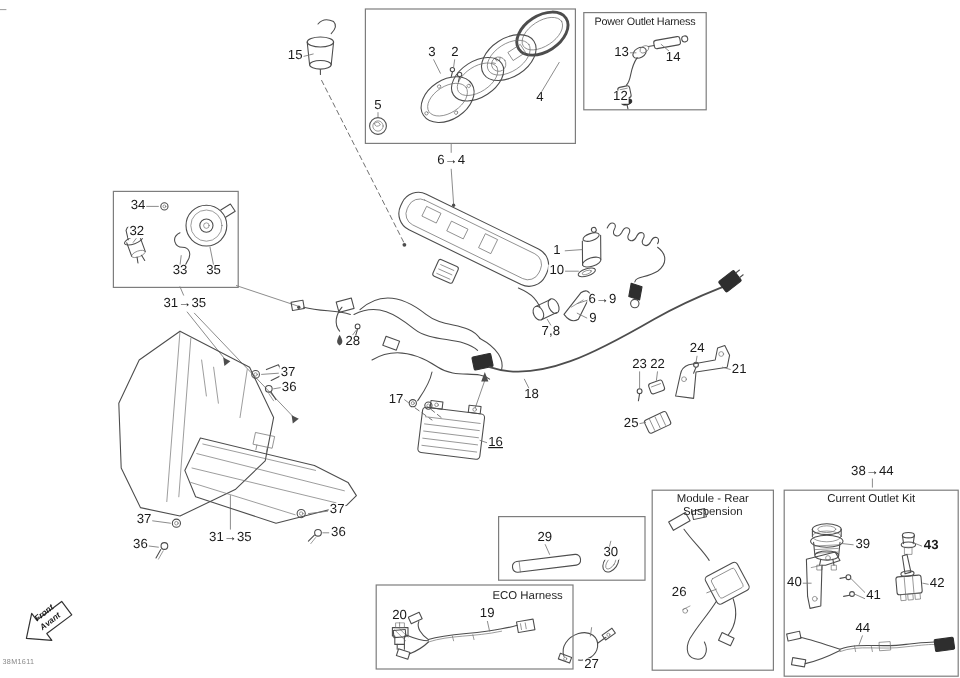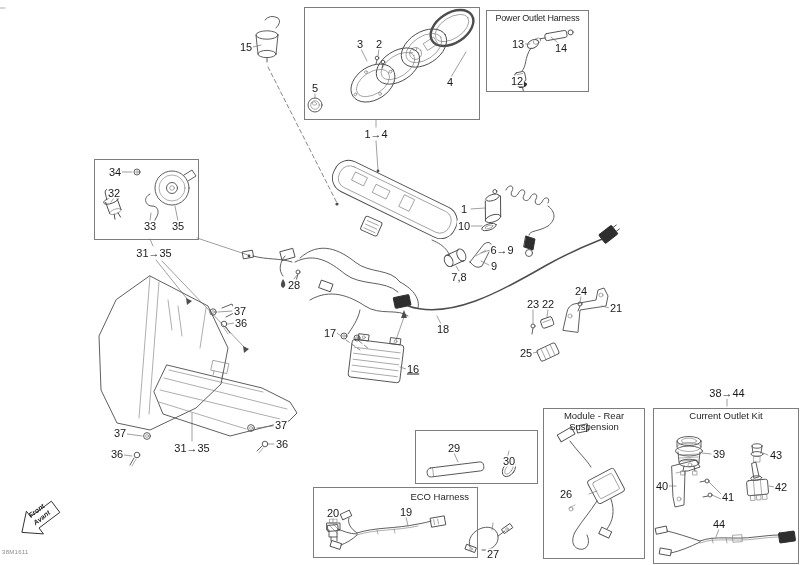--- a/index.html
+++ b/index.html
@@ -465,21 +465,21 @@
 </div>
 <div class="pbox" style="left:653px;top:408px;width:144px;height:154px;">
   <div class="ptitle">Current Outlet Kit</div>
 </div>
 
 <span class="callout" style="left:246px;top:47px;">15</span>
 <span class="callout" style="left:360px;top:44px;">3</span>
 <span class="callout" style="left:379px;top:44px;">2</span>
 <span class="callout" style="left:450px;top:82px;">4</span>
 <span class="callout" style="left:315px;top:88px;">5</span>
-<span class="callout" style="left:376px;top:134px;">1→4</span>
+<span class="callout" style="left:376px;top:134px;">6→4</span>
 <span class="callout" style="left:518px;top:44px;">13</span>
 <span class="callout" style="left:561px;top:48px;">14</span>
 <span class="callout" style="left:517px;top:81px;">12</span>
 <span class="callout" style="left:115px;top:172px;">34</span>
 <span class="callout" style="left:114px;top:193px;">32</span>
 <span class="callout" style="left:150px;top:226px;">33</span>
 <span class="callout" style="left:178px;top:226px;">35</span>
 <span class="callout" style="left:154px;top:253px;">31→35</span>
 <span class="callout" style="left:464px;top:209px;">1</span>
 <span class="callout" style="left:464px;top:226px;">10</span>
@@ -503,21 +503,21 @@
 <span class="callout" style="left:281px;top:425px;">37</span>
 <span class="callout" style="left:282px;top:444px;">36</span>
 <span class="callout" style="left:454px;top:448px;">29</span>
 <span class="callout" style="left:509px;top:461px;">30</span>
 <span class="callout" style="left:566px;top:494px;">26</span>
 <span class="callout" style="left:333px;top:513px;">20</span>
 <span class="callout" style="left:406px;top:512px;">19</span>
 <span class="callout" style="left:493px;top:518px;margin-top:36px;">27</span>
 <span class="callout" style="left:727px;top:393px;">38→44</span>
 <span class="callout" style="left:719px;top:454px;">39</span>
-<span class="callout" style="left:776px;top:455px;">43</span>
+<span class="callout" style="left:776px;top:455px;font-weight:bold;">43</span>
 <span class="callout" style="left:662px;top:486px;">40</span>
 <span class="callout" style="left:781px;top:487px;">42</span>
 <span class="callout" style="left:728px;top:497px;">41</span>
 <span class="callout" style="left:719px;top:524px;">44</span>
 
 <span class="figcode">38M1611</span>
 
 </div>
 
 </body></html>

